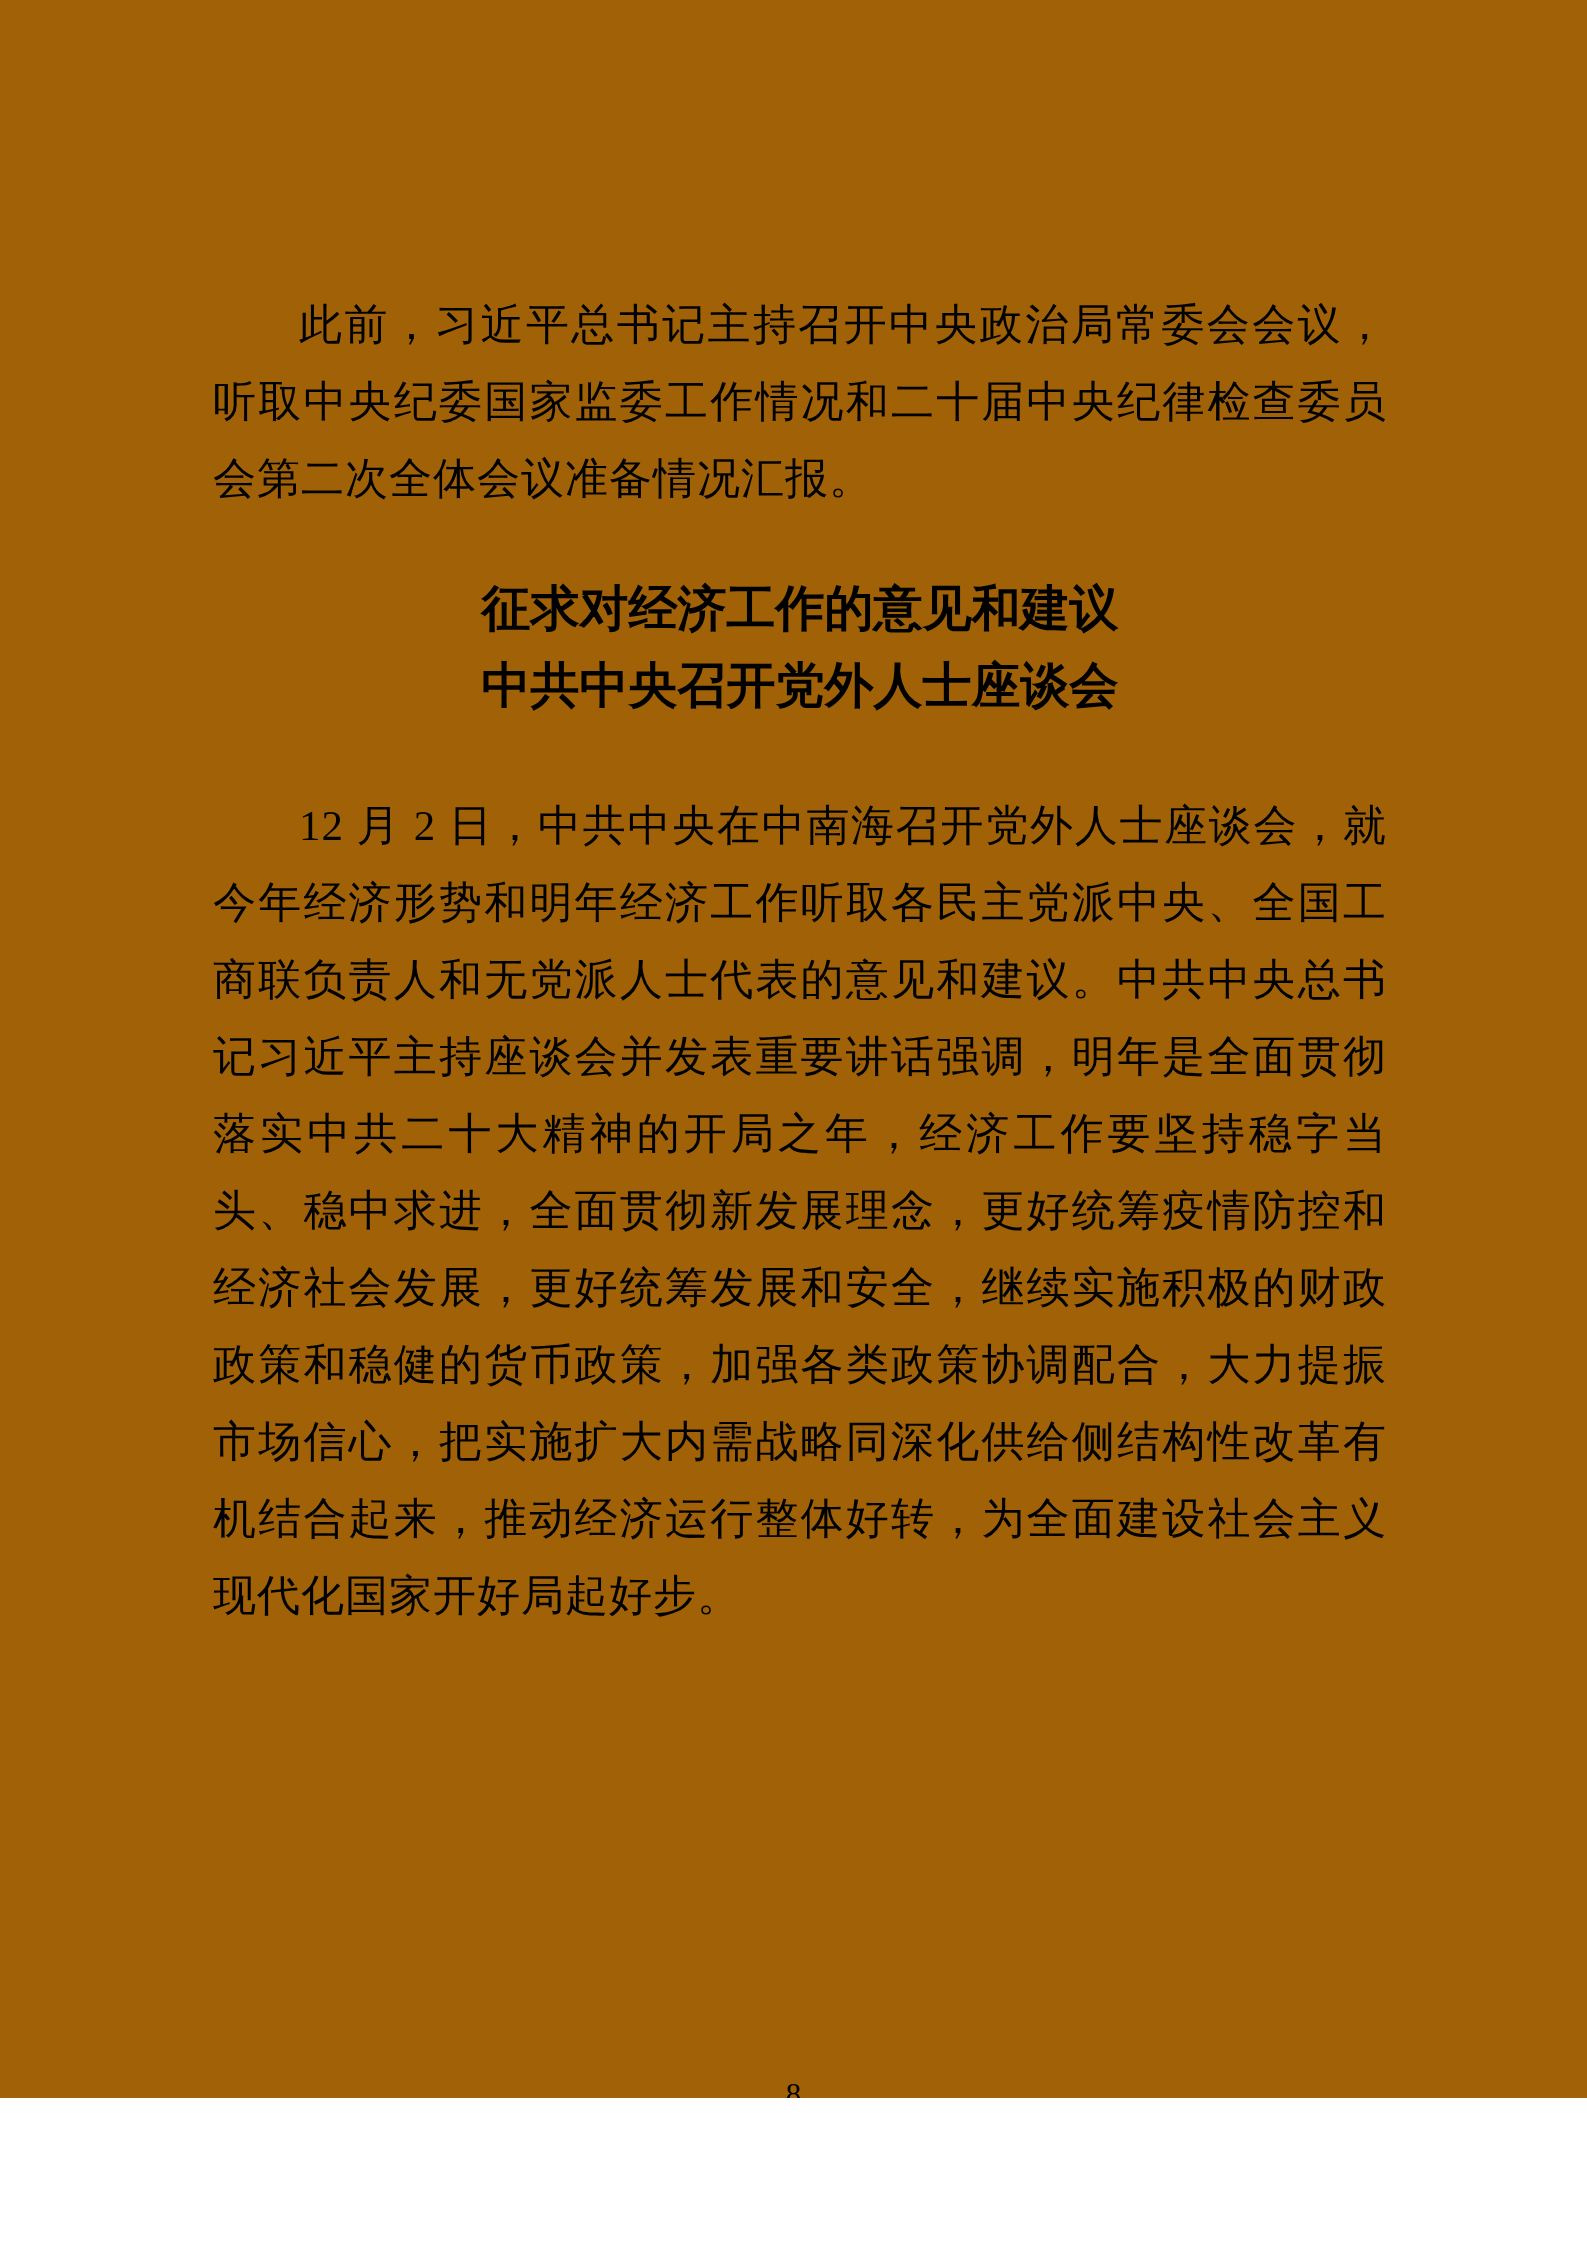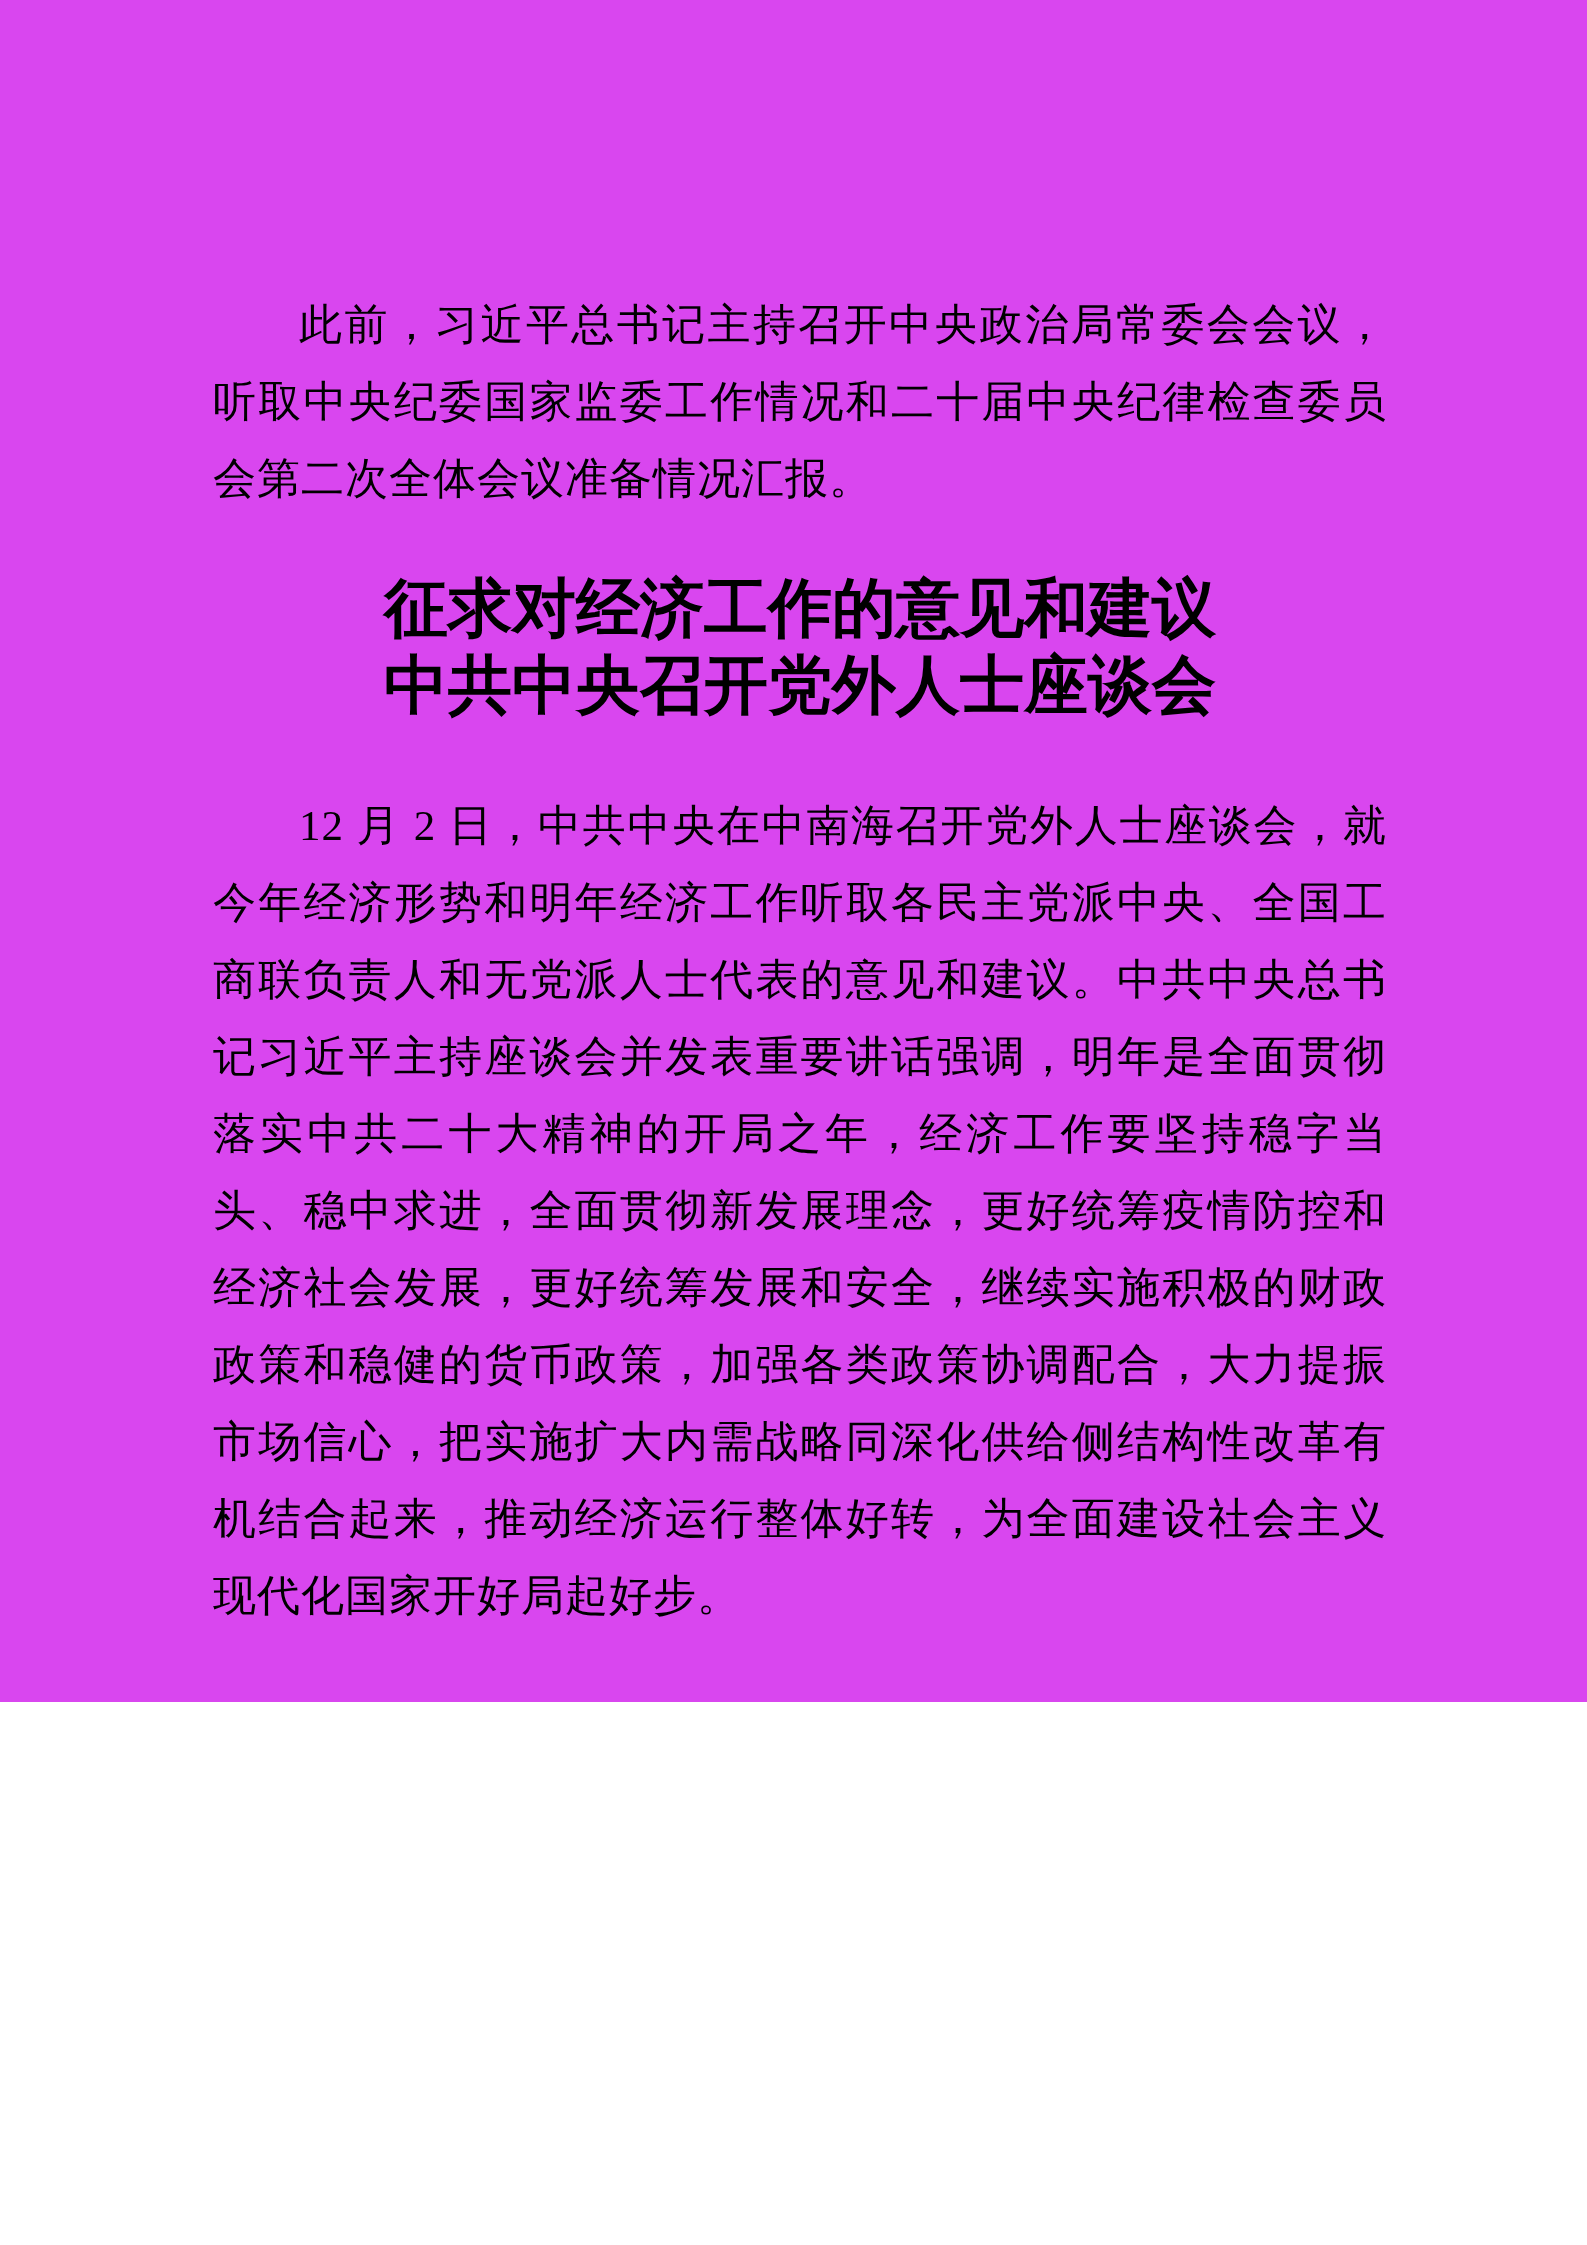--- a/index.html
+++ b/index.html
@@ -3,22 +3,22 @@
 <meta charset="utf-8">
 <style>
   html, body {
     margin: 0;
     padding: 0;
     background: #ffffff;
   }
   .page {
     position: relative;
     width: 1587px;
-    height: 1702px;
-    background: #d946ef;
+    height: 2098px;
+    background: #a16207;
     color: #000000;
     overflow: hidden;
   }
   .content {
     position: absolute;
     left: 213px;
     top: 286px;
     width: 1174px;
   }
   .body-para {
@@ -29,21 +29,21 @@
     letter-spacing: 1px;
     text-align: justify;
     text-indent: 2em;
     color: #000000;
   }
   .article-title {
     margin-top: 53px;
     text-align: center;
     font-family: "Liberation Sans", "DejaVu Sans", sans-serif;
     font-weight: 700;
-    font-size: 64px;
+    font-size: 49px;
     line-height: 77px;
     color: #000000;
   }
   .first-article-para {
     margin-top: 63px;
   }
   .page-number {
     position: absolute;
     top: 2078px;
     left: 0;

